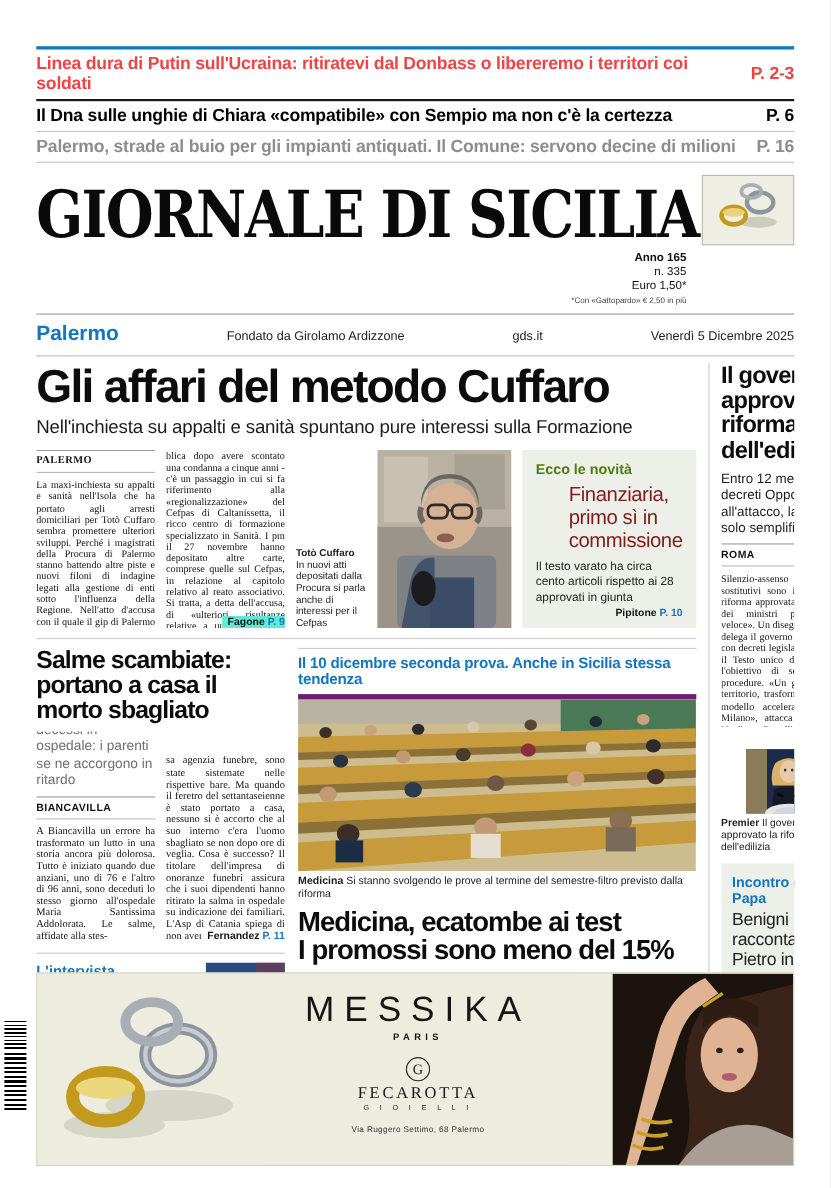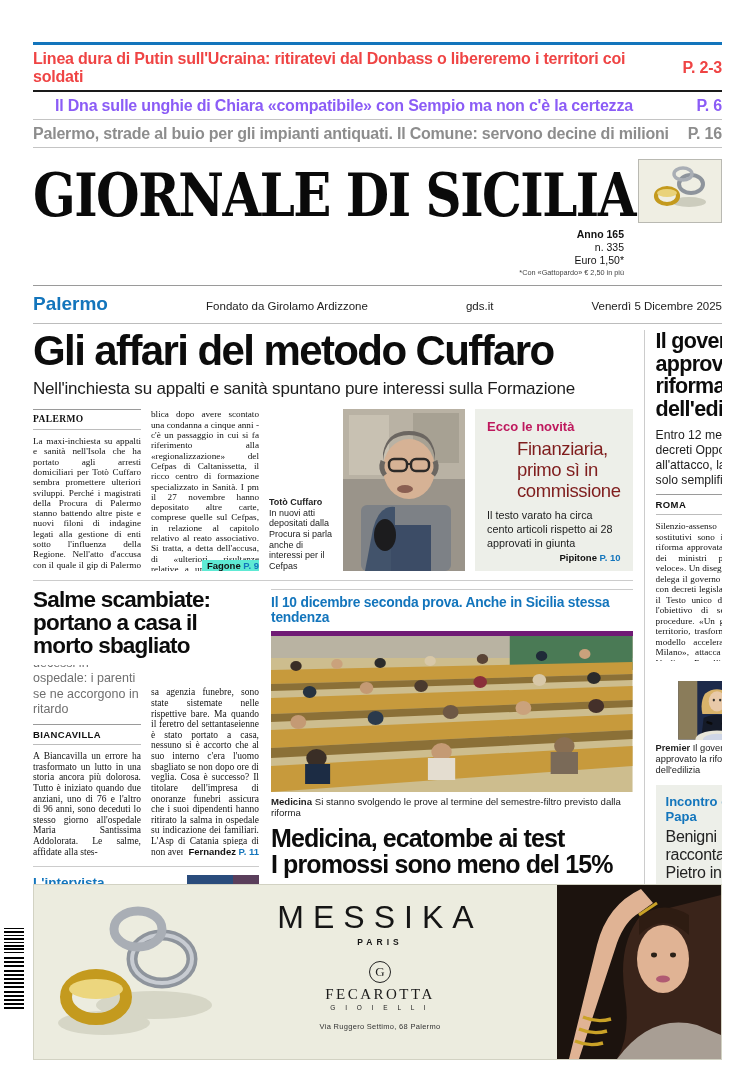--- a/index.html
+++ b/index.html
@@ -8,21 +8,21 @@
           font-family:"Liberation Sans", sans-serif; color:#111; margin:0 auto; }
   .content { position:absolute; left:33px; top:42px; width:689px; }
 
   
   .rule { height:1px; background:#c4c4c4; }
   .rule-blue { height:3px; background:#1375bc; }
   .rule-dark { height:2px; background:#1a1a1a; }
   .tb-row { display:flex; justify-content:space-between; align-items:center;
             padding:5px 0 4px; font-weight:bold; font-size:16px; letter-spacing:-0.2px; }
   .tb-row .pg { margin-left:14px; white-space:nowrap; }
-  .c-blue { color:#ef4444; } .c-dark { color:#8b5cf6;margin-left:22px; } .c-gray { color:#8d8d8d; }
+  .c-blue { color:#ef4444; } .c-dark { color:#000000; } .c-gray { color:#8d8d8d; }
 
   
   .masthead { display:flex; justify-content:space-between; align-items:center; margin-top:8px; height:70px; }
   .mast-title { font-family:"DejaVu Serif", serif; font-weight:bold; font-size:50px; letter-spacing:-1.5px;
                 line-height:1; transform:scaleY(1.18); transform-origin:left top; white-space:nowrap; color:#0a0a0a; }
   .mast-thumb { width:84px; height:64px; border:1px solid #b9b9b2; background:#efeee3; flex:0 0 auto; }
   .issue { text-align:right; padding-right:98px; font-size:10.5px; line-height:1.25; margin-top:2px; }
   .issue .b { font-weight:bold; }
   .issue .note { font-size:7.3px; color:#444; margin-top:1px; }
 
@@ -51,21 +51,21 @@
   .lead-cols { flex:0 0 226px; display:flex; gap:10px; }
   .lead-col { flex:1; font-size:9.2px; line-height:1.12; position:relative; overflow:hidden; }
   .lead-col .abs-byline { position:absolute; bottom:0; right:0; background:#5eead4; padding:1px 0 0 5px; }
 
   .photo-block { flex:0 0 196px; position:relative; }
   .photo-block .cap { position:absolute; left:0; bottom:0; width:70px; font-size:9px; line-height:1.18; color:#222; }
   .photo-block .cap .b { font-weight:bold; }
   .photo-block svg { position:absolute; right:0; top:0; }
 
   .news-box { flex:1 1 auto; background:#edefe9; padding:10px 12px 8px; display:flex; flex-direction:column; }
-  .news-box .bk { color:#be185d; font-weight:bold; font-size:13px; }
+  .news-box .bk { color:#4d7c0f; font-weight:bold; font-size:13px; }
   .news-box .bh { font-size:18.5px; letter-spacing:-0.4px; line-height:1.12; color:#7f1d1d; margin-top:5px;margin-left:30px; }
   .news-box .bt { font-size:10.8px; line-height:1.3; color:#222; margin-top:auto; }
   .news-box .byline { margin-top:2px; }
 
   .section-rule { height:1px; background:#cccccc; margin:9px 0 8px; }
 
   .row2 { display:flex; gap:12px; }
   .left-stack { flex:0 0 226px; }
   .salme-h { font-size:22.5px; font-weight:bold; letter-spacing:-0.8px; line-height:1.02; color:#0c0c0c; }
   .salme-row { display:flex; gap:10px; height:192px; overflow:hidden; margin-top:7px;align-items:flex-end; }

